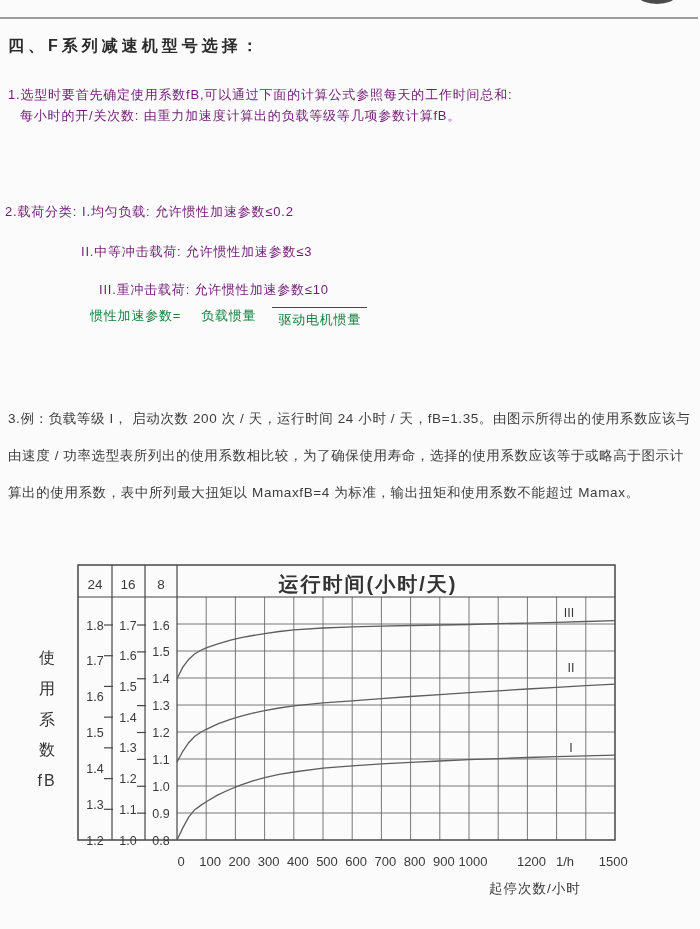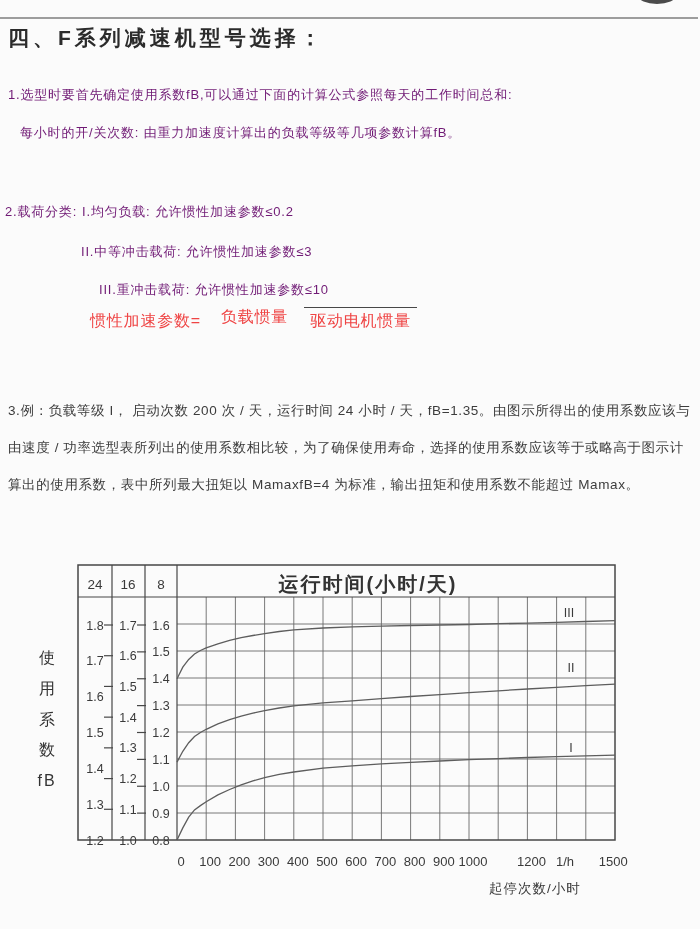--- a/index.html
+++ b/index.html
@@ -1,32 +1,32 @@
 <!DOCTYPE html>
 <html><head>
 <meta charset="utf-8">
 <style>
   html,body{margin:0;padding:0;}
   body{width:700px;height:929px;font-family:"Liberation Sans","DejaVu Sans",sans-serif;}
   .page{position:relative;width:700px;height:929px;background:#fbfbfb;overflow:hidden;color:#3f3f3f;}
   .corner-ornament{position:absolute;left:638px;top:-13px;width:38px;height:17px;background:#4b4b4b;border-radius:50%;}
   .top-rule{position:absolute;left:0;top:17px;width:698px;height:2px;background:#9d9d9d;}
-  .page-title{position:absolute;left:8px;top:24px;font-size:21px;font-weight:700;letter-spacing:4px;color:#2b2b2b;white-space:nowrap;}
+  .page-title{position:absolute;left:8px;top:36px;font-size:16px;font-weight:700;letter-spacing:4px;color:#2b2b2b;white-space:nowrap;}
   .body-line{position:absolute;font-size:13px;letter-spacing:0.8px;white-space:nowrap;color:#701a75;}
   .p1{left:8px;top:86px;}
-  .p1b{left:20px;top:124px;}
+  .p1b{left:20px;top:107px;}
   .p2row{left:5px;top:203px;}
   .p2row .item{margin-left:5px;}
   .p2b{left:81px;top:243px;}
   .p2c{left:99px;top:281px;}
-  .formula{position:absolute;left:90px;top:307px;display:flex;align-items:flex-end;font-size:16px;letter-spacing:0.8px;color:#ef4444;}
+  .formula{position:absolute;left:90px;top:307px;display:flex;align-items:flex-start;font-size:13px;letter-spacing:0.8px;color:#15803d;}
   .frac{display:inline-flex;flex-direction:row;text-align:center;margin-left:4px;}
   .frac .num{padding:0 16px 3px 16px;}
   .frac .den{border-top:1.5px solid #474747;padding:3px 6px 0 6px;}
-  .p3{position:absolute;left:8px;top:392px;width:692px;}
+  .p3{position:absolute;left:8px;top:400px;width:692px;}
   .p3-line{height:37px;line-height:37px;font-size:13.5px;letter-spacing:0.6px;white-space:nowrap;color:#3c3c3c;}
   .chart-svg{position:absolute;left:0;top:550px;}
   svg text{font-family:"Liberation Sans","DejaVu Sans",sans-serif;}
 </style>
 </head>
 <body>
 
 <div class="page">
 
   <div class="corner-ornament"></div>

